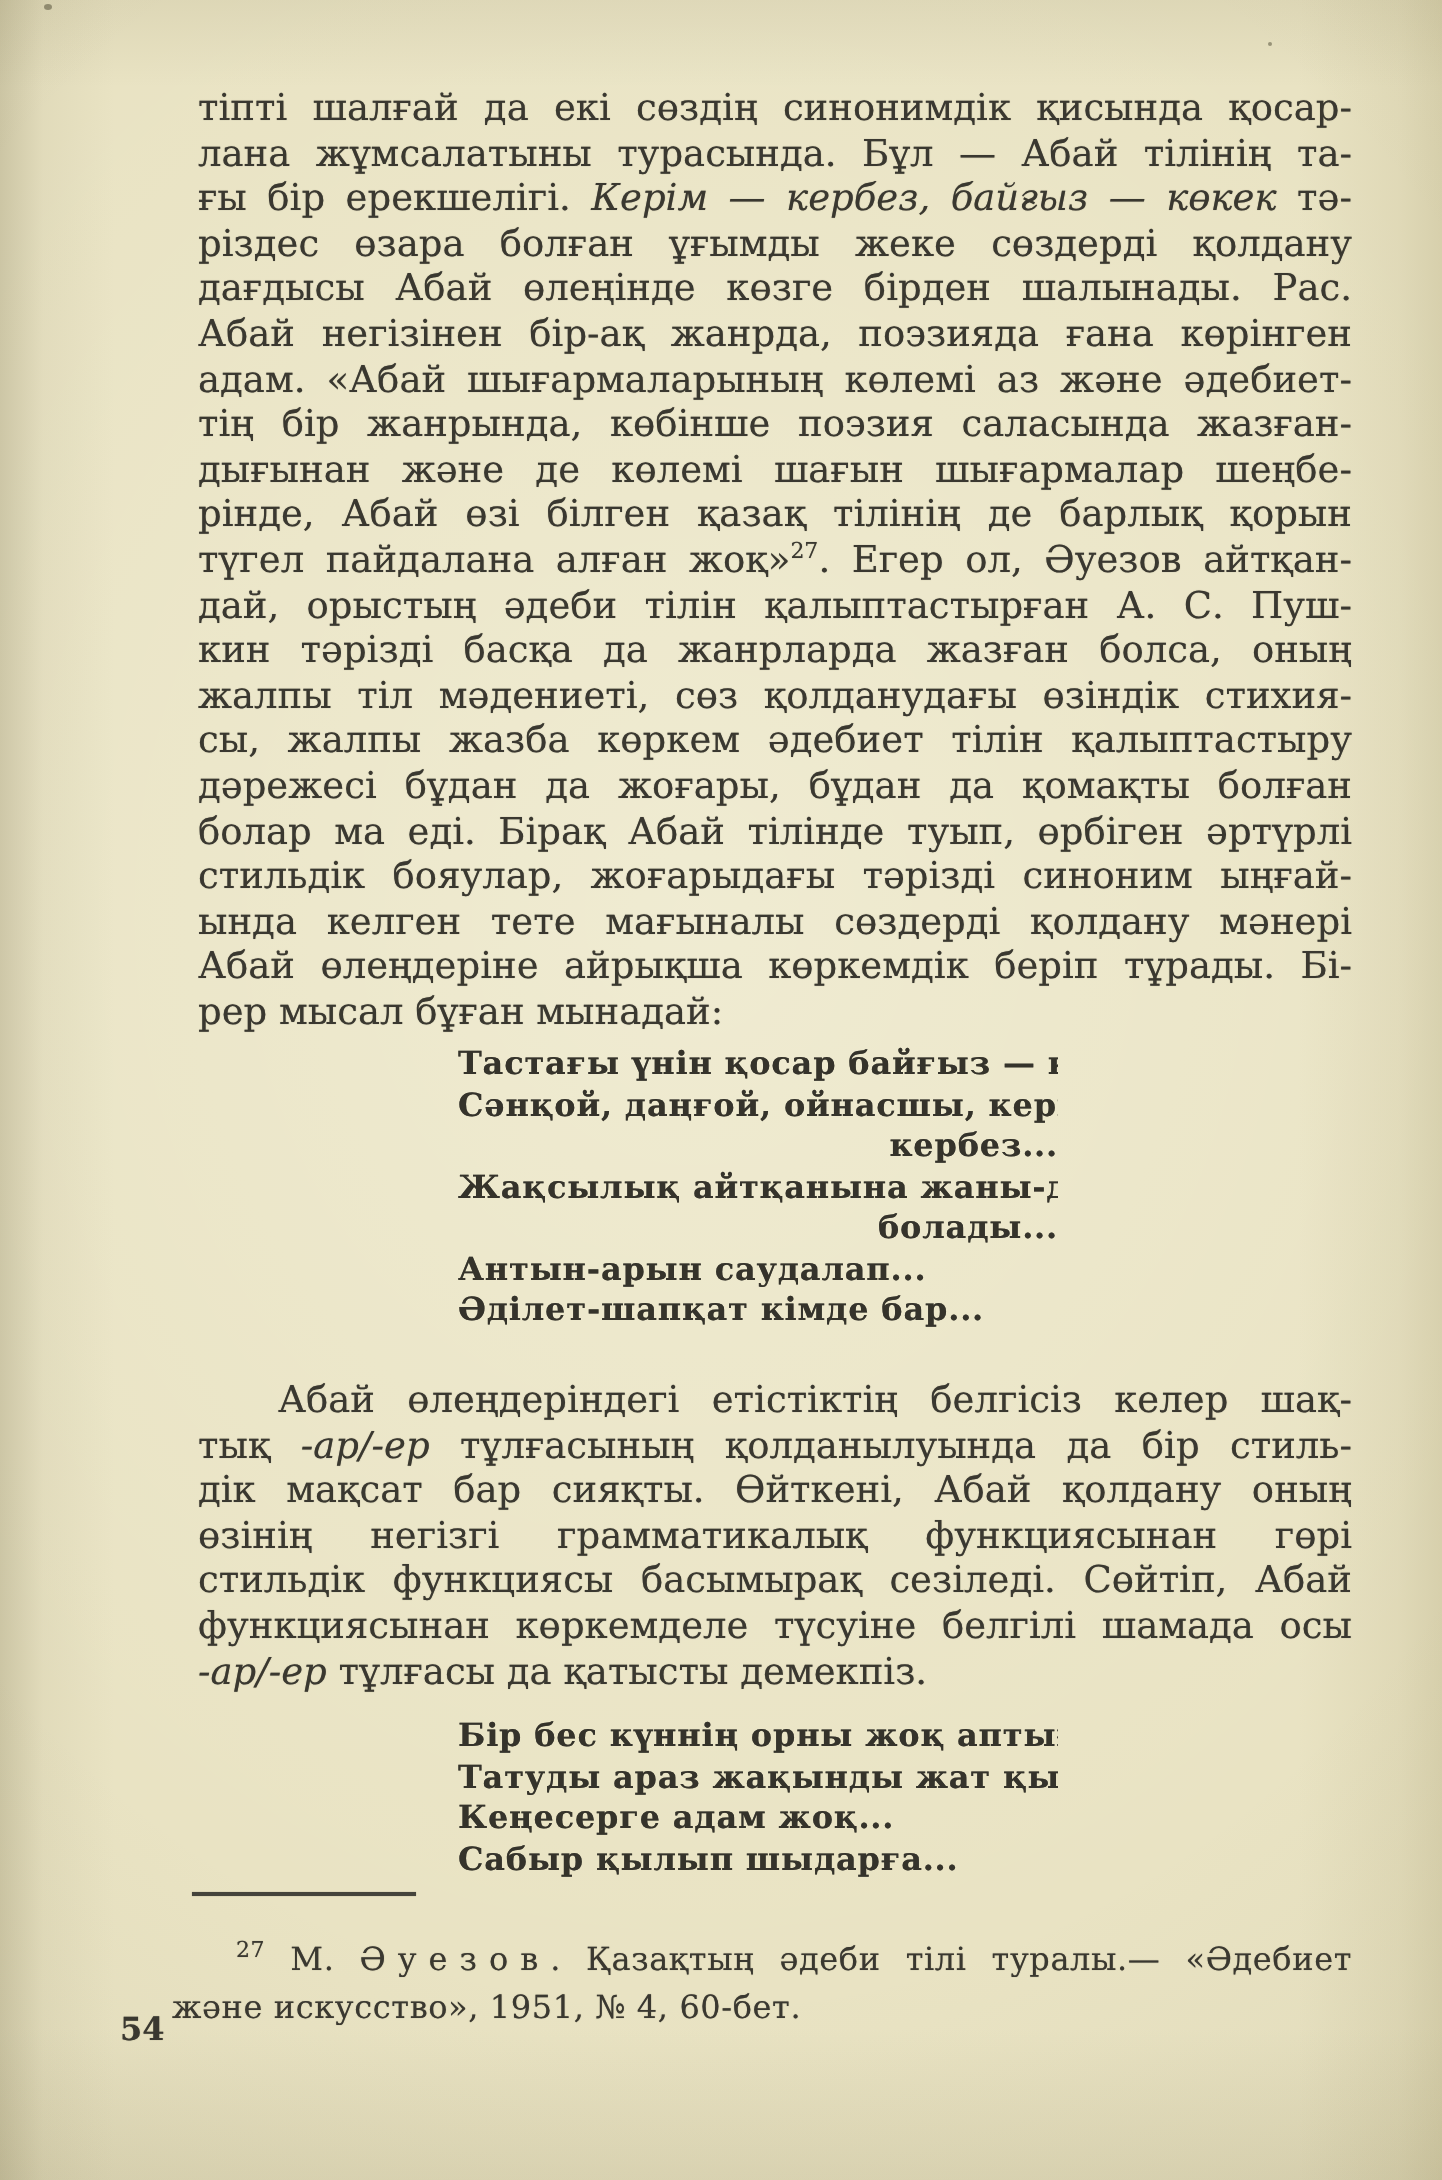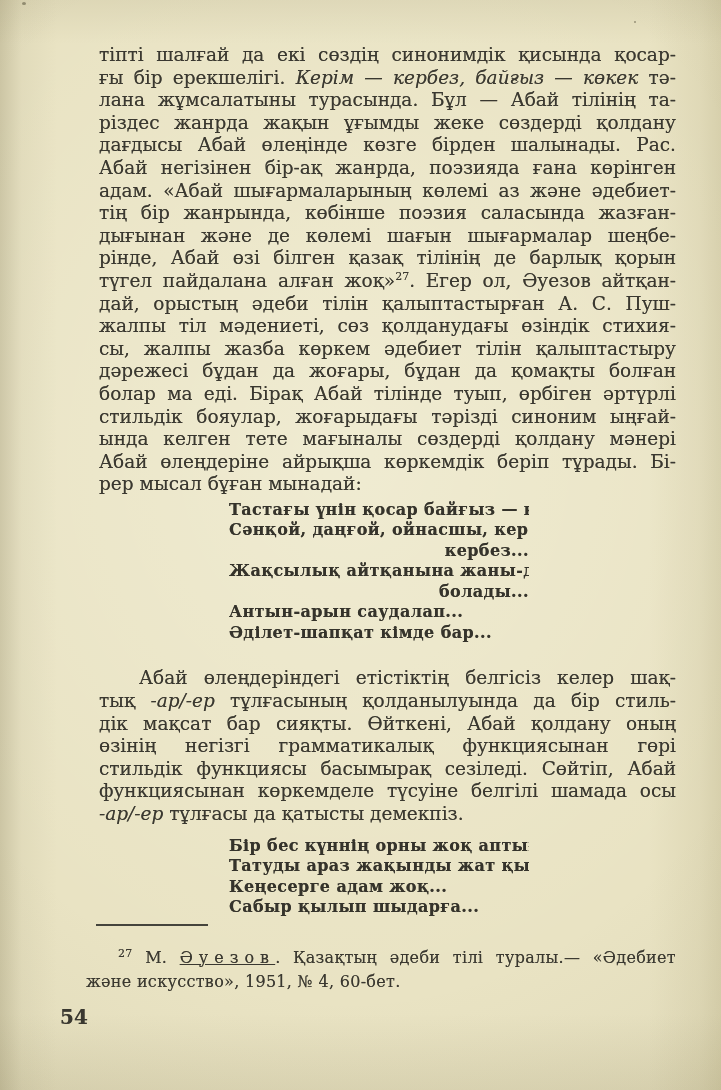--- a/index.html
+++ b/index.html
@@ -46,53 +46,54 @@
     box-shadow:0 0 0.5px rgba(40,38,30,0.6);
   }
   .footnote{
     margin:20px 0 0 -13px;width:590px;
   }
   .footnote .line{
     font-size:16px;line-height:24px;height:24px;
     letter-spacing:0.3px;
   }
   .footnote .line.indent{text-indent:32px;}
-  .sp{letter-spacing:6px;text-decoration:underline;}
+  .sp{letter-spacing:6px;}
   sup{font-size:11px;line-height:0;vertical-align:super;}
   i{font-style:italic;}
   .page-number{
     position:absolute;left:60px;top:1005px;
-    font-size:20px;font-weight:bold;color:#3a3830;
+    font-size:16px;font-weight:bold;color:#3a3830;
     text-shadow:0 0 0.4px rgba(40,38,30,0.55);
   }
   .speck{position:absolute;background:rgba(60,55,35,0.45);border-radius:50%;}
   .speck.s1{left:22px;top:2px;width:4px;height:3px;}
   .speck.s2{left:634px;top:21px;width:2px;height:2px;}
 </style>
 </head>
 <body>
 
 <div class="page">
   <div class="speck s1"></div>
   <div class="speck s2"></div>
 
   <div class="column">
     <div class="para1">
         <div class="line">тіпті шалғай да екі сөздің синонимдік қисында қосар-</div>
+        <div class="line">лана жұмсалатыны турасында. Бұл — Абай тілінің та-</div>
         <div class="line">ғы бір ерекшелігі. <i>Керім — кербез, байғыз — көкек</i> тә-</div>
-        <div class="line">лана жұмсалатыны турасында. Бұл — Абай тілінің та-</div>
-        <div class="line">різдес жанрда жақын ұғымды жеке сөздерді қолдану</div>
+        <div class="line">різдес өзара болған ұғымды жеке сөздерді қолдану</div>
         <div class="line">дағдысы Абай өлеңінде көзге бірден шалынады. Рас.</div>
         <div class="line">Абай негізінен бір-ақ жанрда, поэзияда ғана көрінген</div>
         <div class="line">адам. «Абай шығармаларының көлемі аз және әдебиет-</div>
         <div class="line">тің бір жанрында, көбінше поэзия саласында жазған-</div>
         <div class="line">дығынан және де көлемі шағын шығармалар шеңбе-</div>
         <div class="line">рінде, Абай өзі білген қазақ тілінің де барлық қорын</div>
         <div class="line">түгел пайдалана алған жоқ»<sup>27</sup>. Егер ол, Әуезов айтқан-</div>
         <div class="line">дай, орыстың әдеби тілін қалыптастырған А. С. Пуш-</div>
+        <div class="line">кин тәрізді басқа да жанрларда жазған болса, оның</div>
         <div class="line">жалпы тіл мәдениеті, сөз қолданудағы өзіндік стихия-</div>
         <div class="line">сы, жалпы жазба көркем әдебиет тілін қалыптастыру</div>
         <div class="line">дәрежесі бұдан да жоғары, бұдан да қомақты болған</div>
         <div class="line">болар ма еді. Бірақ Абай тілінде туып, өрбіген әртүрлі</div>
         <div class="line">стильдік бояулар, жоғарыдағы тәрізді синоним ыңғай-</div>
         <div class="line">ында келген тете мағыналы сөздерді қолдану мәнері</div>
         <div class="line">Абай өлеңдеріне айрықша көркемдік беріп тұрады. Бі-</div>
         <div class="line nojust">рер мысал бұған мынадай:</div>
       </div>
 

